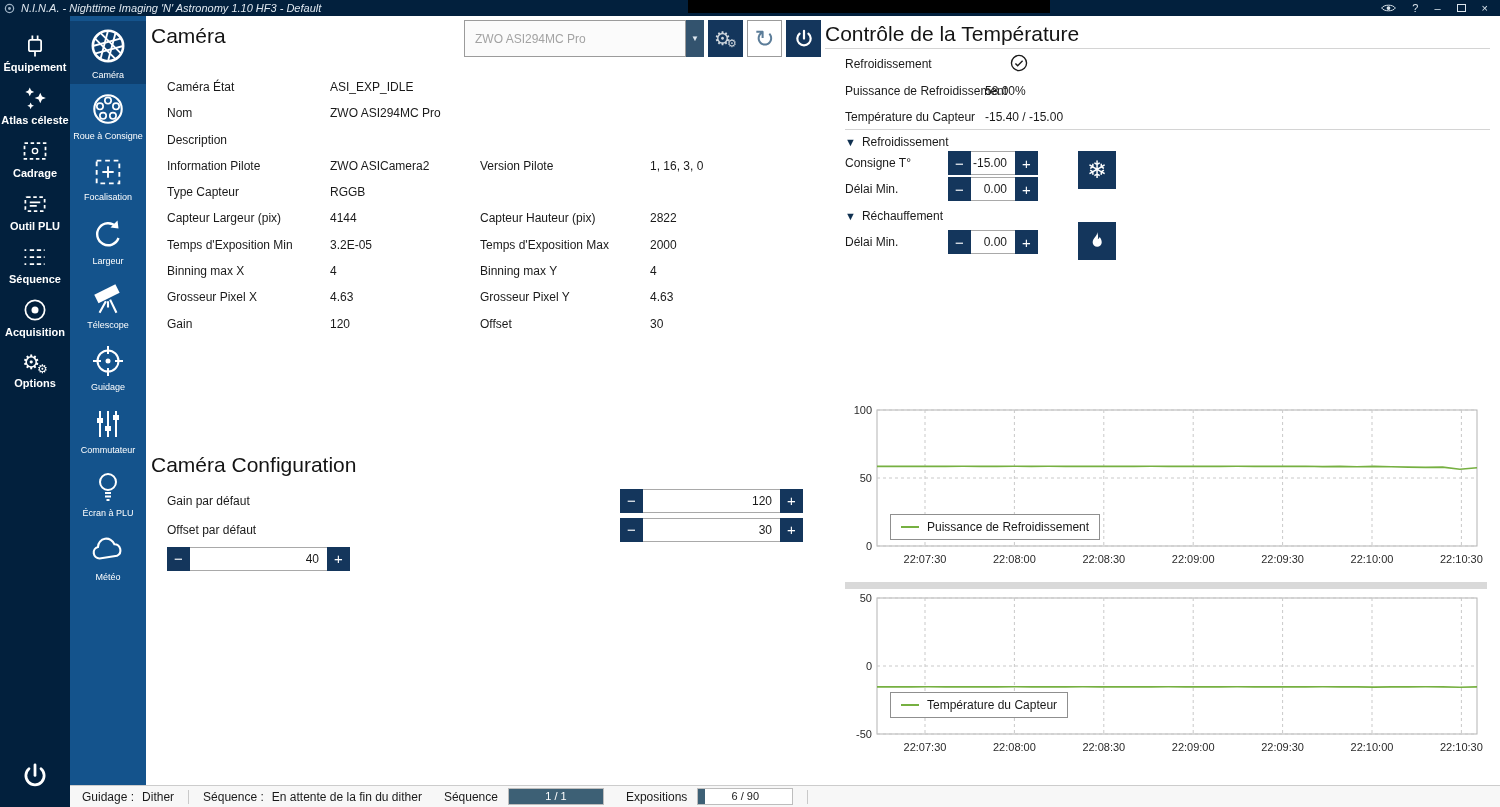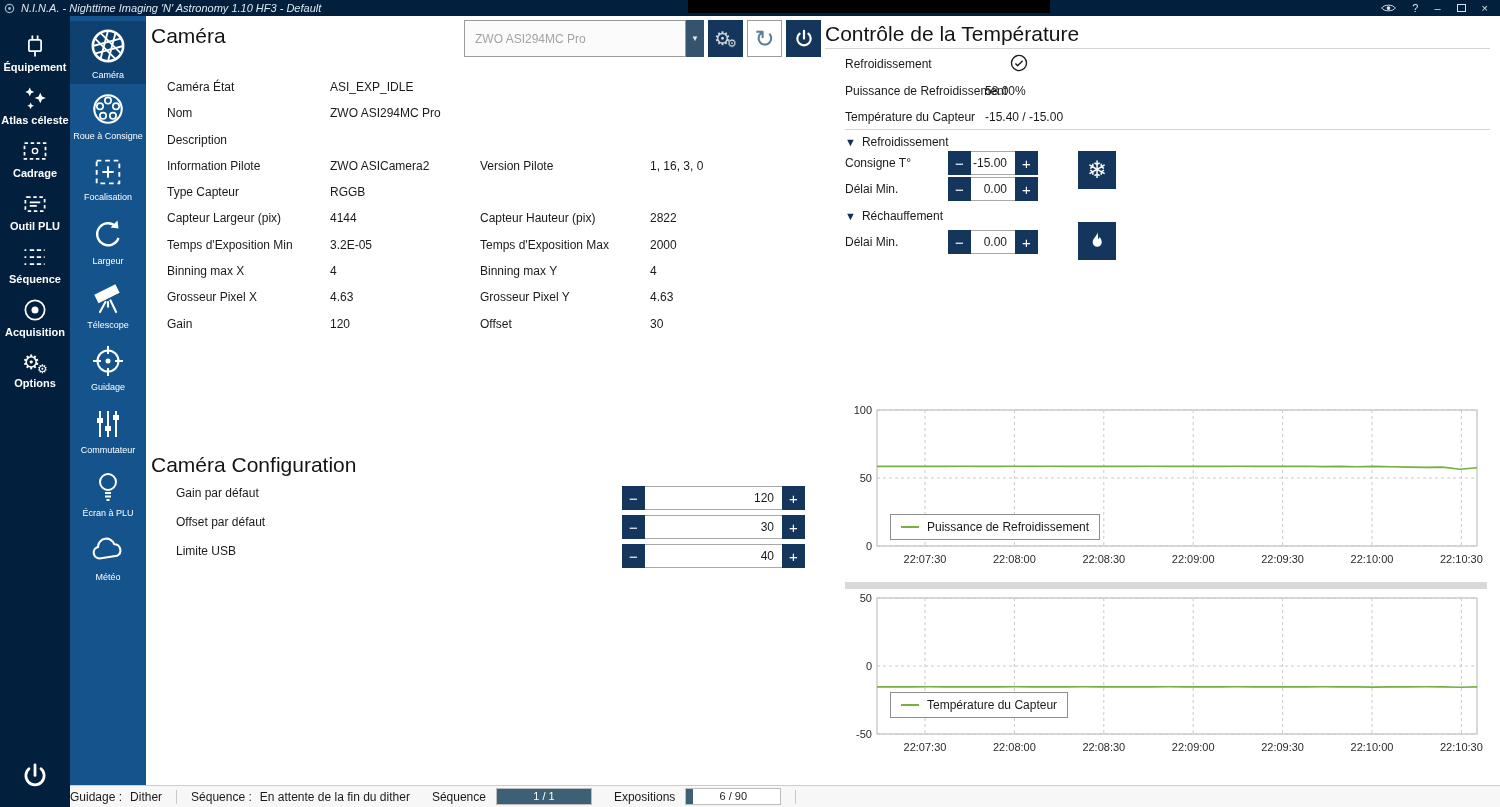--- a/index.html
+++ b/index.html
@@ -42,21 +42,21 @@
   .tool-btn.navy { background:#14365c; color:#cfd6dd; }
   .tool-btn.lite { background:#ffffff; border:1px solid #9b9b9b; color:#5c7d99; font-size:24px; }
   .gear-big { font-size:19px; line-height:19px; }
   .gear-small { font-size:11px; line-height:11px; margin-left:-4px; margin-top:10px; }
 
   .info-grid { position:absolute; left:21px; top:58px; display:grid; grid-template-columns:163px 150px 170px 140px; font-size:12px; }
   .info-grid .cell { height:26.3px; line-height:26px; white-space:nowrap; overflow:hidden; }
 
   .cfg-title { position:absolute; left:5px; top:437px; }
   .cfg-rows { position:absolute; left:21px; top:470px; width:638px; }
-  .cfg-row { display:flex; align-items:flex-start; height:29px;margin-left:9px; }
+  .cfg-row { display:flex; align-items:center; height:29px; }
   .cfg-lbl { width:453px; font-size:12px; }
 
   .stepper { display:flex; align-items:stretch; height:24px; }
   .stp-btn { width:23px; background:#14365c; color:#ffffff; border:none; font-size:15px; line-height:15px; cursor:pointer; display:flex; align-items:center; justify-content:center; }
   .stp-input { border:1px solid #a9a9a9; border-left:none; border-right:none; text-align:right; padding-right:8px; font-size:12px; font-family:"Liberation Sans",sans-serif; color:#1a1a1a; outline:none; }
   .stp-input.wide { width:137px; }
   .stp-input.narrow { width:44px; }
 
   
   .temp-section { position:absolute; left:674px; top:0; right:0; bottom:0; }
@@ -76,21 +76,21 @@
   .chart-box svg { font-family:"Liberation Sans",sans-serif; }
   .c1 { top:386px; }
   .c2 { top:574px; }
   .splitter { position:absolute; left:25px; top:566px; width:642px; height:7px; background:#d9d9d9; cursor:row-resize; }
   .legend { position:absolute; background:#fff; border:1px solid #8f8f8f; display:flex; align-items:center; gap:8px; padding:5px 10px; font-size:12px; white-space:nowrap; }
   .legend-line { width:18px; height:2px; background:#76b041; }
   .lg1 { left:45px; top:112px; }
   .lg2 { left:45px; top:102px; }
 
   
-  .statusbar { position:absolute; left:70px; right:0; bottom:0; height:22px; background:#f7f7f7; border-top:1px solid #cccccc; display:flex; align-items:center; font-size:12px; padding-left:0; z-index:3; }
+  .statusbar { position:absolute; left:70px; right:0; bottom:0; height:22px; background:#f7f7f7; border-top:1px solid #cccccc; display:flex; align-items:center; font-size:12px; padding-left:12px; z-index:3; }
   .sb-gap { margin-left:8px; }
   .sb-sep { width:1px; height:14px; background:#c9c9c9; margin:0 14px; }
   .sb-lbl2 { margin-left:22px; }
   .pbar { position:relative; width:96px; height:17px; background:#ffffff; border:1px solid #bdbdbd; margin-left:10px; overflow:hidden; }
   .pbar .fill { position:absolute; left:0; top:0; bottom:0; background:#3d6075; }
   .pbar .txt { position:relative; text-align:center; font-size:11px; line-height:15px; color:#1a1a1a; }
   .pbar .txt.light { color:#ffffff;border-radius:7px; }
 </style>
 </head>
 <body>
@@ -405,21 +405,20 @@
       </div>
       <div class="cfg-row">
         <span class="cfg-lbl">Offset par défaut</span>
         <div class="stepper">
           <button class="stp-btn">−</button>
           <input class="stp-input wide" value="30" style="">
           <button class="stp-btn">+</button>
         </div>
       </div>
       <div class="cfg-row">
-        <span class="cfg-lbl">Limite USB</span>
         <div class="stepper">
           <button class="stp-btn">−</button>
           <input class="stp-input wide" value="40" style="">
           <button class="stp-btn">+</button>
         </div>
       </div>
     </div>
   </div>
 
   <div class="temp-section">

